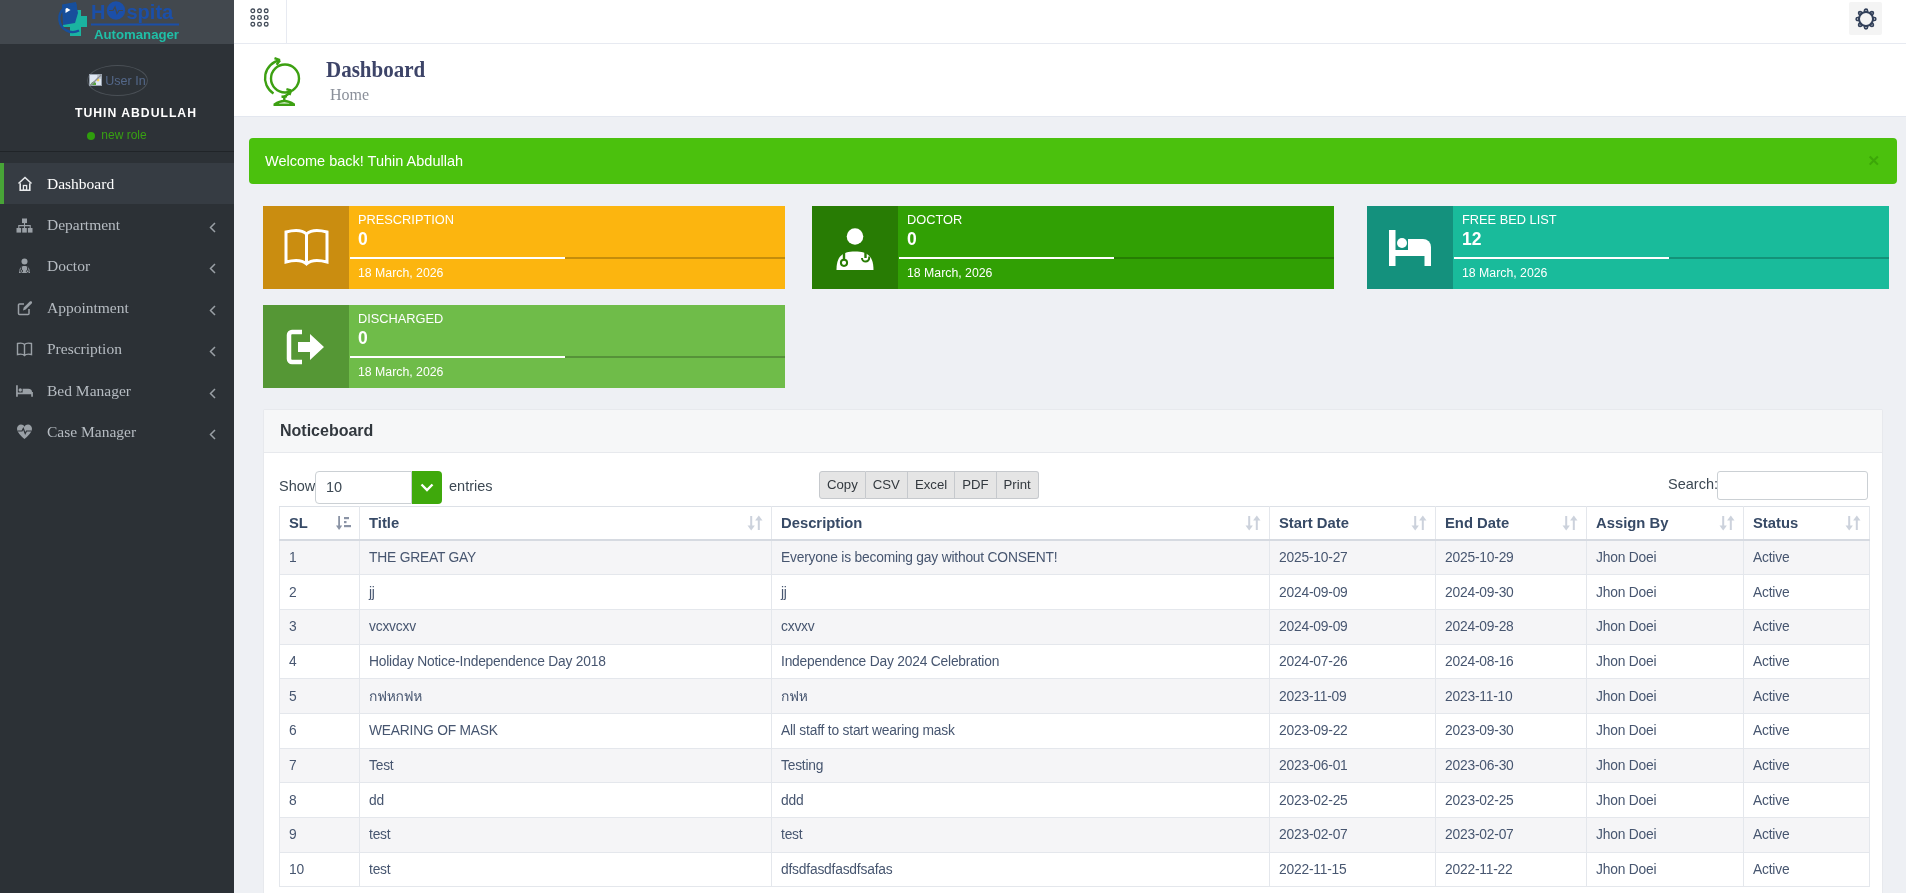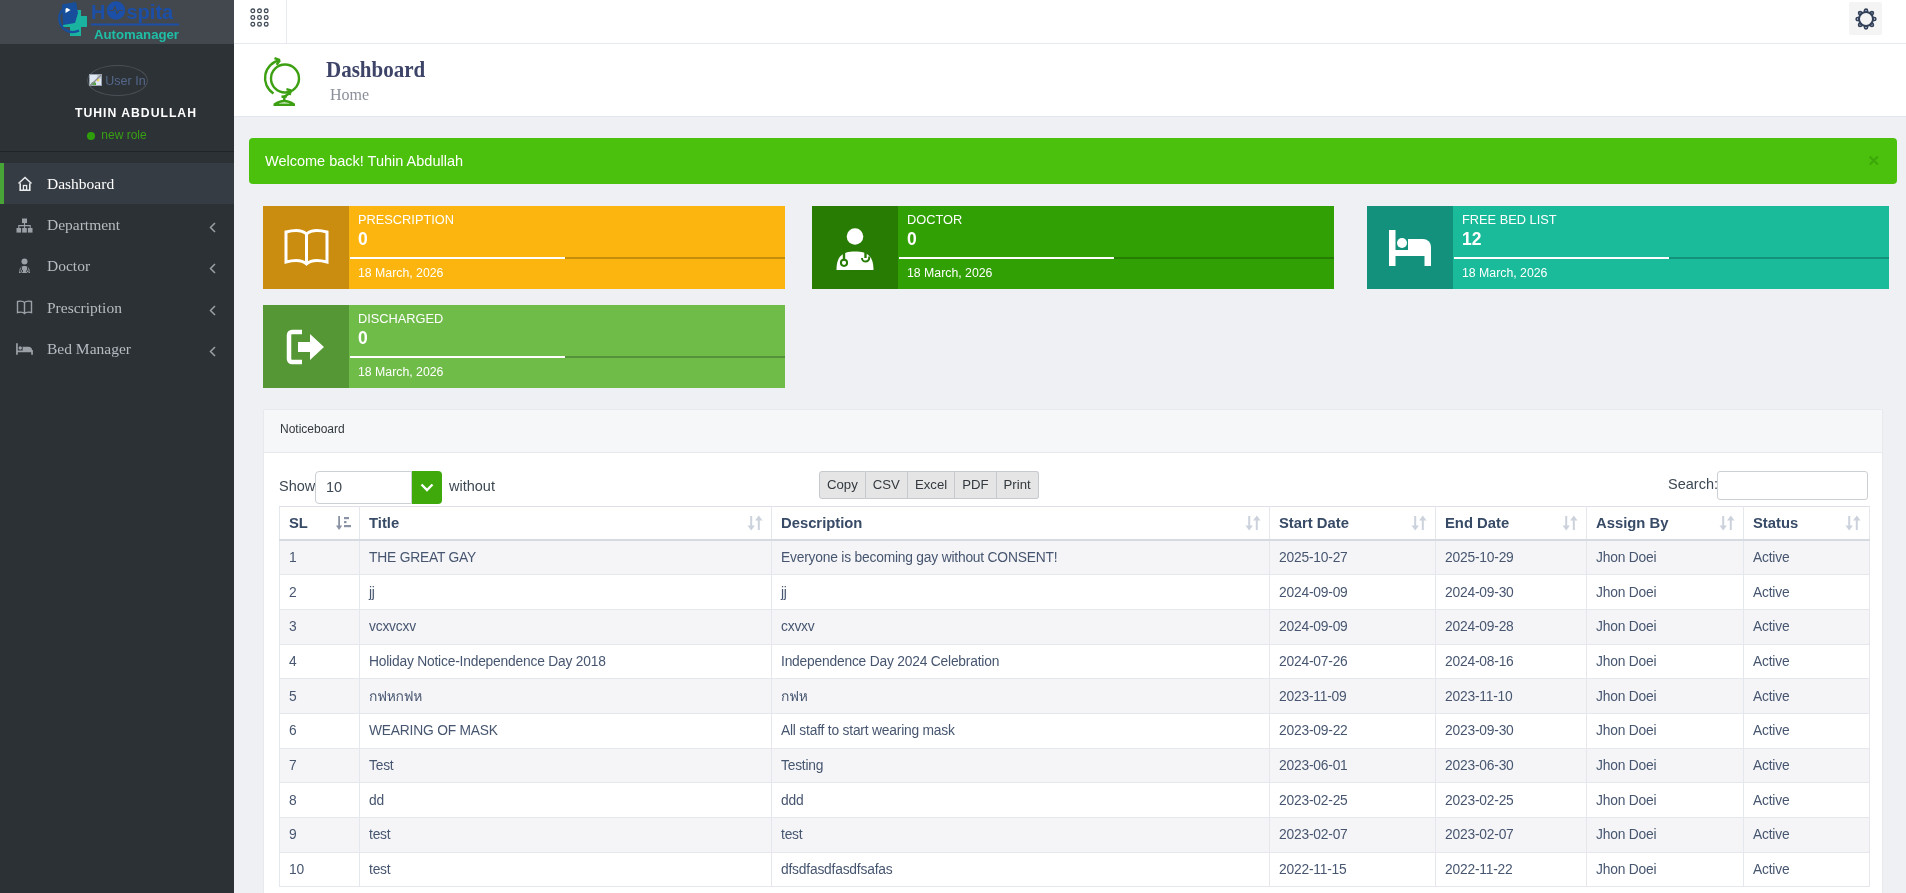--- a/index.html
+++ b/index.html
@@ -36,21 +36,21 @@
 .card { position:absolute; width:522px; height:83px; }
 .card .ibox { position:absolute; left:0; top:0; width:86px; height:83px; display:flex; align-items:center; justify-content:center; }
 .card .title { position:absolute; left:95px; top:6px; color:#fff; font-size:12.8px; letter-spacing:0; }
 .card .num { position:absolute; left:95px; top:23px; color:#fff; font-size:17.5px; font-weight:bold; }
 .card .divider { position:absolute; left:87px; top:51px; right:0; height:2px; background:rgba(0,0,0,0.22); }
 .card .divider .wseg { position:absolute; left:0; top:0; width:215px; height:2px; background:#fff; }
 .card .date { position:absolute; left:95px; top:60px; color:#fff; font-size:12.3px; }
 
 #panel { position:absolute; left:263px; top:409px; width:1620px; height:600px; background:#fff; border:1px solid #e7e9ed; border-radius:2px; }
 #panelhead { position:absolute; left:0; top:0; width:100%; height:43px; background:#f6f7f8; border-bottom:1px solid #e7e9ed; }
-#panelhead span { position:absolute; left:16px; top:12px; font-size:12px; font-weight:normal; color:#32383e; }
+#panelhead span { position:absolute; left:16px; top:12px; font-size:16px; font-weight:bold; color:#32383e; }
 .ctl { position:absolute; color:#3c4853; font-size:14.5px; }
 #selshow { position:absolute; left:51px; top:61px; width:127px; height:33px; }
 #selshow .white { position:absolute; left:0; top:0; width:97px; height:33px; background:#fff; border:1px solid #cbd0d4; border-radius:4px 0 0 4px; font-size:14.5px; color:#3c4853; line-height:31px; padding-left:10px; }
 #selshow .green { position:absolute; left:97px; top:0; width:30px; height:33px; background:#3fa90c; border-radius:0 4px 4px 0; display:flex; align-items:center; justify-content:center; }
 #btngroup { position:absolute; left:555px; top:61px; display:flex; }
 .dtbtn { height:28px; line-height:26px; padding:0 7px; border:1px solid #c6c9cd; border-left:none; background:#e5e5e5; font-size:13.2px; color:#33393f; }
 .dtbtn:first-child { border-left:1px solid #c6c9cd; border-radius:3px 0 0 3px; }
 .dtbtn:last-child { border-radius:0 3px 3px 0; }
 #searchbox { position:absolute; left:1453px; top:61px; width:151px; height:29px; border:1px solid #cbd0d4; border-radius:3px; background:#fff; }
 
@@ -132,39 +132,63 @@
             <path d="M10.7,12 a1.3,1.3 0 1 0 0.01,0" fill="none" stroke="#2c3136" stroke-width="0.9"></path>
           </svg>
         </span>
       <span class="txt">Doctor</span>
       <span class="chev"><svg width="7" height="11" viewBox="0 0 7 11">
             <path d="M6,1 L1.5,5.5 L6,10" fill="none" stroke="#9aa0a6" stroke-width="1.5"></path>
           </svg></span>
     </div>
     <div class="mitem">
       <span class="ic">
+          <svg width="16" height="16" viewBox="0 0 16 16">
+            <path d="M12,9 L12,13.5 A1,1 0 0 1 11,14.5 L2.5,14.5 A1,1 0 0 1 1.5,13.5 L1.5,5 A1,1 0 0 1 2.5,4 L7,4" fill="none" stroke="#9aa0a6" stroke-width="1.5"></path>
+            <path d="M6,10.5 L6.7,7.6 L12.8,1.5 C13.3,1 14.2,1 14.7,1.5 C15.2,2 15.2,2.9 14.7,3.4 L8.6,9.5 Z" fill="#9aa0a6"></path>
+          </svg>
+        </span>
+      <span class="txt">Appointment</span>
+      <span class="chev"><svg width="7" height="11" viewBox="0 0 7 11">
+            <path d="M6,1 L1.5,5.5 L6,10" fill="none" stroke="#9aa0a6" stroke-width="1.5"></path>
+          </svg></span>
+    </div>
+    <div class="mitem">
+      <span class="ic">
           <svg width="17" height="15" viewBox="0 0 17 15">
             <path d="M8.5,2.5 C7,0.8 4.5,0.8 1.5,1.5 L1.5,12.5 C4.5,11.8 7,11.8 8.5,13.5 C10,11.8 12.5,11.8 15.5,12.5 L15.5,1.5 C12.5,0.8 10,0.8 8.5,2.5 Z M8.5,2.5 L8.5,13.5" fill="none" stroke="#9aa0a6" stroke-width="1.4"></path>
           </svg>
         </span>
       <span class="txt">Prescription</span>
       <span class="chev"><svg width="7" height="11" viewBox="0 0 7 11">
             <path d="M6,1 L1.5,5.5 L6,10" fill="none" stroke="#9aa0a6" stroke-width="1.5"></path>
           </svg></span>
     </div>
     <div class="mitem">
       <span class="ic">
           <svg width="18" height="14" viewBox="0 0 18 14">
             <path d="M1,1 L1,13" stroke="#9aa0a6" stroke-width="1.8" fill="none"></path>
             <circle cx="4.5" cy="6" r="1.8" fill="#9aa0a6"></circle>
             <path d="M7,4.5 L13,4.5 A4,4 0 0 1 17,8.5 L17,9 L7,9 Z" fill="#9aa0a6"></path>
             <path d="M1,9.5 L17,9.5 M17,8 L17,13" stroke="#9aa0a6" stroke-width="1.8" fill="none"></path>
           </svg>
         </span>
       <span class="txt">Bed Manager</span>
+      <span class="chev"><svg width="7" height="11" viewBox="0 0 7 11">
+            <path d="M6,1 L1.5,5.5 L6,10" fill="none" stroke="#9aa0a6" stroke-width="1.5"></path>
+          </svg></span>
+    </div>
+    <div class="mitem">
+      <span class="ic">
+          <svg width="17" height="16" viewBox="0 0 17 16">
+            <path d="M8.5,15 C8.5,15 1,9.5 1,4.8 C1,2.3 2.9,0.6 5,0.6 C6.5,0.6 7.9,1.5 8.5,2.8 C9.1,1.5 10.5,0.6 12,0.6 C14.1,0.6 16,2.3 16,4.8 C16,9.5 8.5,15 8.5,15 Z" fill="#9aa0a6"></path>
+            <path d="M1.5,7 L6,7 L7.3,4.5 L9.2,9.5 L10.5,7 L15.5,7" stroke="#2c3136" stroke-width="1.2" fill="none"></path>
+          </svg>
+        </span>
+      <span class="txt">Case Manager</span>
       <span class="chev"><svg width="7" height="11" viewBox="0 0 7 11">
             <path d="M6,1 L1.5,5.5 L6,10" fill="none" stroke="#9aa0a6" stroke-width="1.5"></path>
           </svg></span>
     </div>
   </div>
 </div>
 <div id="topbar">
   <svg width="19" height="19" viewBox="0 0 19 19" style="position:absolute;left:16px;top:8px">
     <g fill="none" stroke="#434c59" stroke-width="1.3">
       <rect x="1" y="1" width="3.6" height="3.6" rx="1.6"></rect>
@@ -285,21 +309,21 @@
     </div>
   <div class="ctl" style="left:15px; top:68px;">Show</div>
   <div id="selshow">
     <div class="white">10</div>
     <div class="green">
         <svg width="14" height="9" viewBox="0 0 14 9">
           <path d="M1.5,1.5 L7,7 L12.5,1.5" fill="none" stroke="#fff" stroke-width="2.4"></path>
         </svg>
       </div>
   </div>
-  <div class="ctl" style="left:185px; top:68px;">without</div>
+  <div class="ctl" style="left:185px; top:68px;">entries</div>
   <div id="btngroup">
     <div class="dtbtn">Copy</div>
       <div class="dtbtn">CSV</div>
       <div class="dtbtn">Excel</div>
       <div class="dtbtn">PDF</div>
       <div class="dtbtn">Print</div>
   </div>
   <div class="ctl" style="left:1404px; top:66px;">Search:</div>
   <div id="searchbox"></div>
   <table id="ntable">

